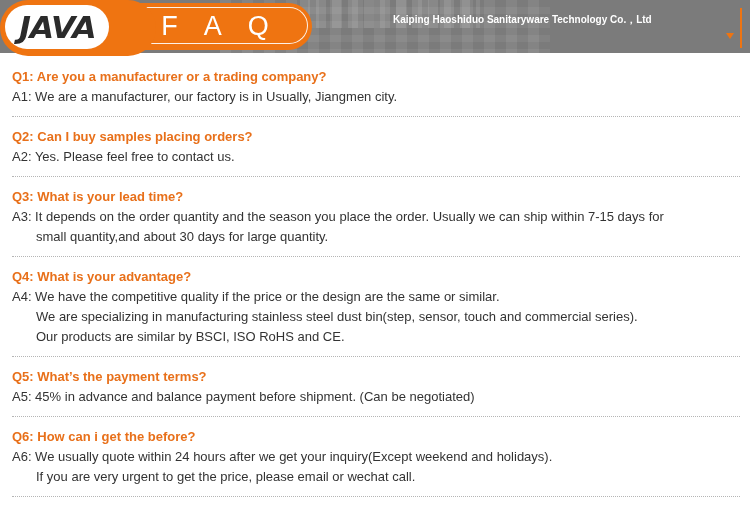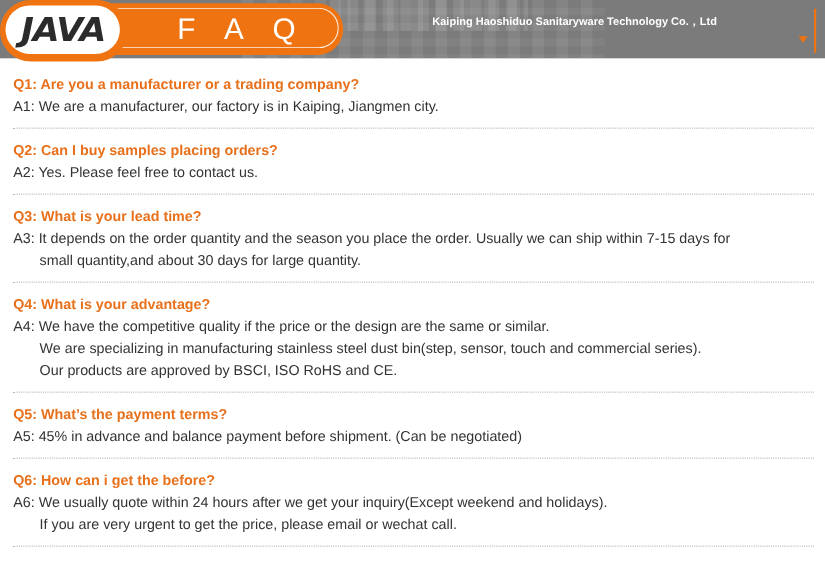--- a/index.html
+++ b/index.html
@@ -12,21 +12,21 @@
         linear-gradient(0deg, rgba(255,255,255,0.06) 50%, transparent 50%);
       background-size: 22px 14px, 22px 14px; opacity: 0.9; }
     .header .tiles2 { position: absolute; left: 300px; top: 0; width: 180px; height: 28px;
       background-image: linear-gradient(90deg, rgba(255,255,255,0.10) 60%, transparent 60%);
       background-size: 16px 12px; }
 
     .faq-pill { position: absolute; left: 70px; top: 3px; width: 242px; height: 47px; background: #ef7411; border-radius: 0 26px 26px 0; }
     .faq-pill-inner { position: absolute; left: 78px; top: 7px; width: 230px; height: 37px; border: 1.5px solid rgba(255,255,255,0.9); border-left: none; border-radius: 0 20px 20px 0; box-sizing: border-box; }
     .faq-title { position: absolute; left: 155px; top: 10px; width: 130px; text-align: center; color: #ffffff; font-size: 27px; letter-spacing: 10px; line-height: 32px; }
 
-    .logo-wrap { position: absolute; left: 0; top: 0; width: 116px; height: 56px; border-radius: 28px; background: #ef7411; }
+    .logo-wrap { position: absolute; left: 0; top: 0; width: 116px; height: 56px; border-radius: 28px; background: #ef7411; padding-left: 40px; }
     .logo-inner { position: absolute; left: 5px; top: 5px; width: 104px; height: 44px; border-radius: 22px; background: #ffffff; display: flex; align-items: center; justify-content: center; }
     .logo-text { font-family: "DejaVu Sans", sans-serif; font-size: 30px; font-weight: bold; font-style: italic; color: #2b2b2b; letter-spacing: -1px; transform: scaleX(1.05); }
 
     .company { position: absolute; left: 393px; top: 13px; color: #ffffff; font-size: 10px; font-weight: bold; white-space: nowrap; }
     .company-dropdown { position: absolute; left: 726px; top: 33px; width: 0; height: 0; border-left: 4px solid transparent; border-right: 4px solid transparent; border-top: 6px solid #ef7411; }
     .company-bar { position: absolute; left: 740px; top: 8px; width: 2px; height: 40px; background: #ef7411; }
 
     .faq-list { position: absolute; left: 0; top: 67px; width: 750px; }
     .faq-item { position: relative; padding-left: 12px; }
     .q { color: #e8701a; font-weight: bold; font-size: 13px; line-height: 20px; }
@@ -50,21 +50,21 @@
 </div>
 <div class="logo-wrap">
   <div class="logo-inner">
     <span class="logo-text">JAVA</span>
   </div>
 </div>
 
 <div class="faq-list">
   <div class="faq-item">
     <div class="q">Q1: Are you a manufacturer or a trading company?</div>
-    <div class="a"><span>A1: We are a manufacturer, our factory is in Kaiping, Jiangmen city.</span></div>
+    <div class="a"><span>A1: We are a manufacturer, our factory is in Usually, Jiangmen city.</span></div>
   </div>
   <div class="divider"></div>
   <div class="gap"></div>
 
   <div class="faq-item">
     <div class="q">Q2: Can I buy samples placing orders?</div>
     <div class="a"><span>A2: Yes. Please feel free to contact us.</span></div>
   </div>
   <div class="divider"></div>
   <div class="gap"></div>
@@ -77,21 +77,21 @@
     </div>
   </div>
   <div class="divider"></div>
   <div class="gap"></div>
 
   <div class="faq-item">
     <div class="q">Q4: What is your advantage?</div>
     <div class="a">
       <span>A4: We have the competitive quality if the price or the design are the same or similar.</span>
       <span class="cont">We are specializing in manufacturing stainless steel dust bin(step, sensor, touch and commercial series).</span>
-      <span class="cont">Our products are approved by BSCI, ISO RoHS and CE.</span>
+      <span class="cont">Our products are similar by BSCI, ISO RoHS and CE.</span>
     </div>
   </div>
   <div class="divider"></div>
   <div class="gap"></div>
 
   <div class="faq-item">
     <div class="q">Q5: What’s the payment terms?</div>
     <div class="a"><span>A5: 45% in advance and balance payment before shipment. (Can be negotiated)</span></div>
   </div>
   <div class="divider"></div>

